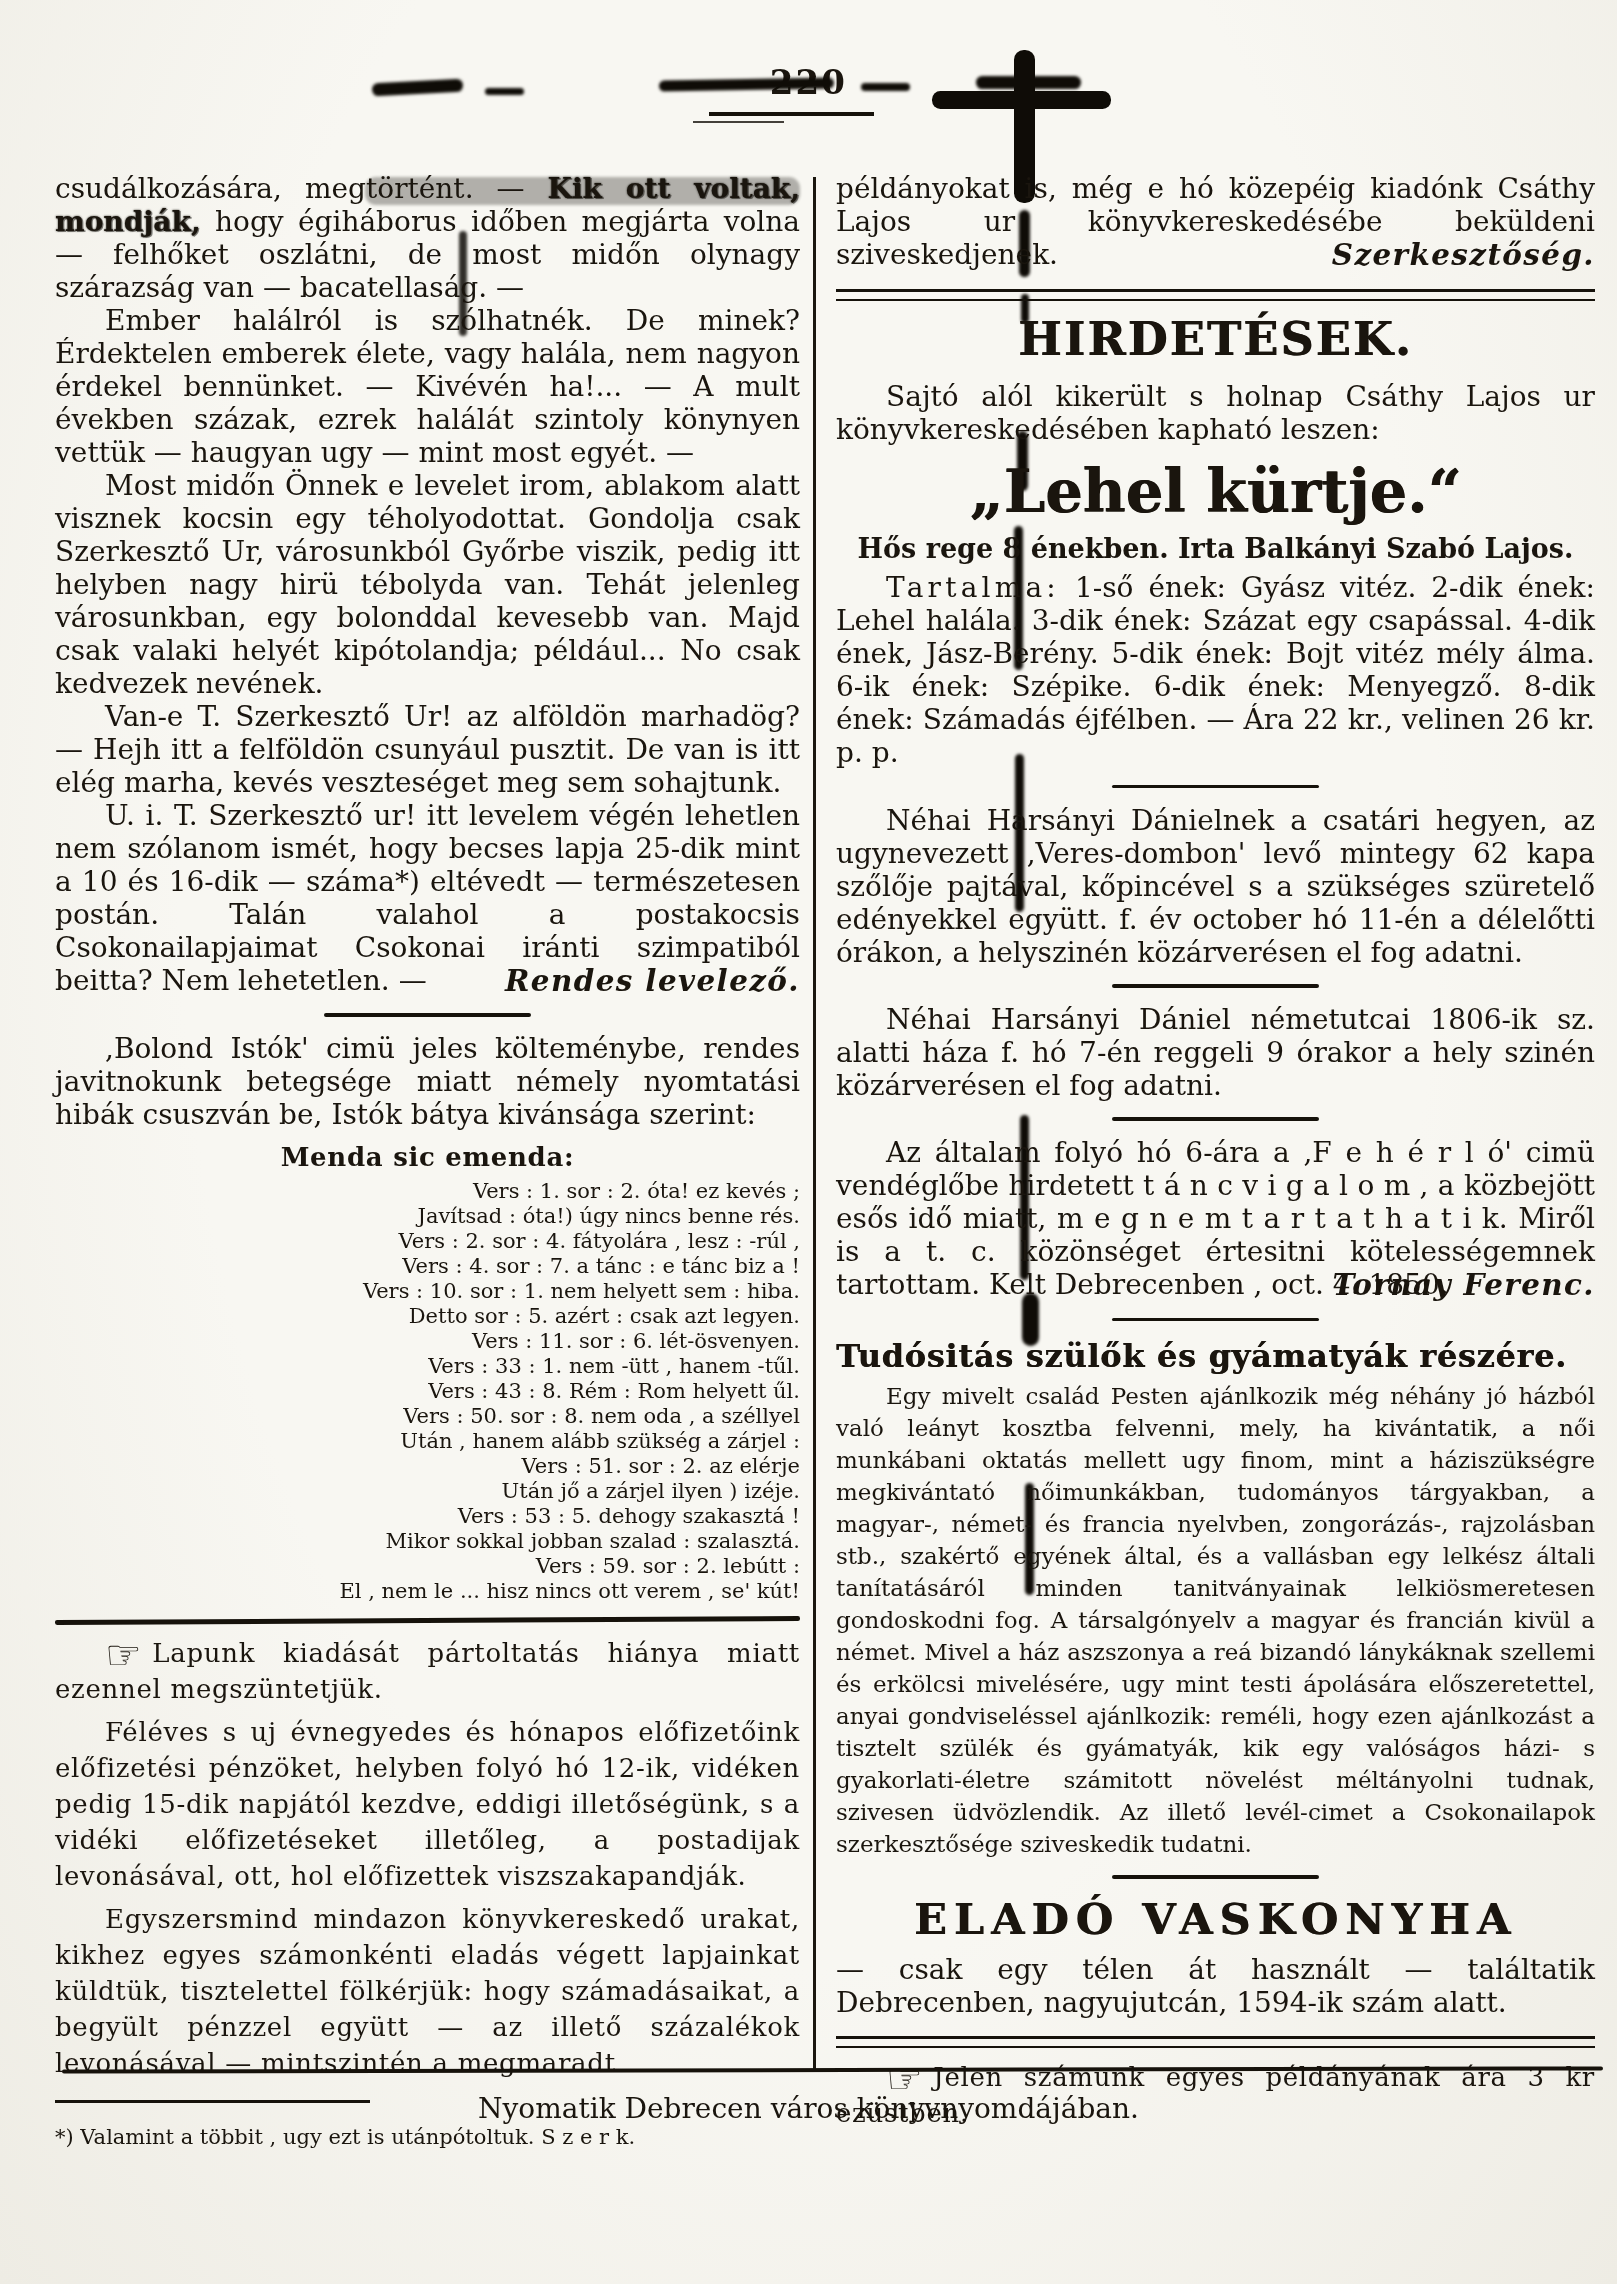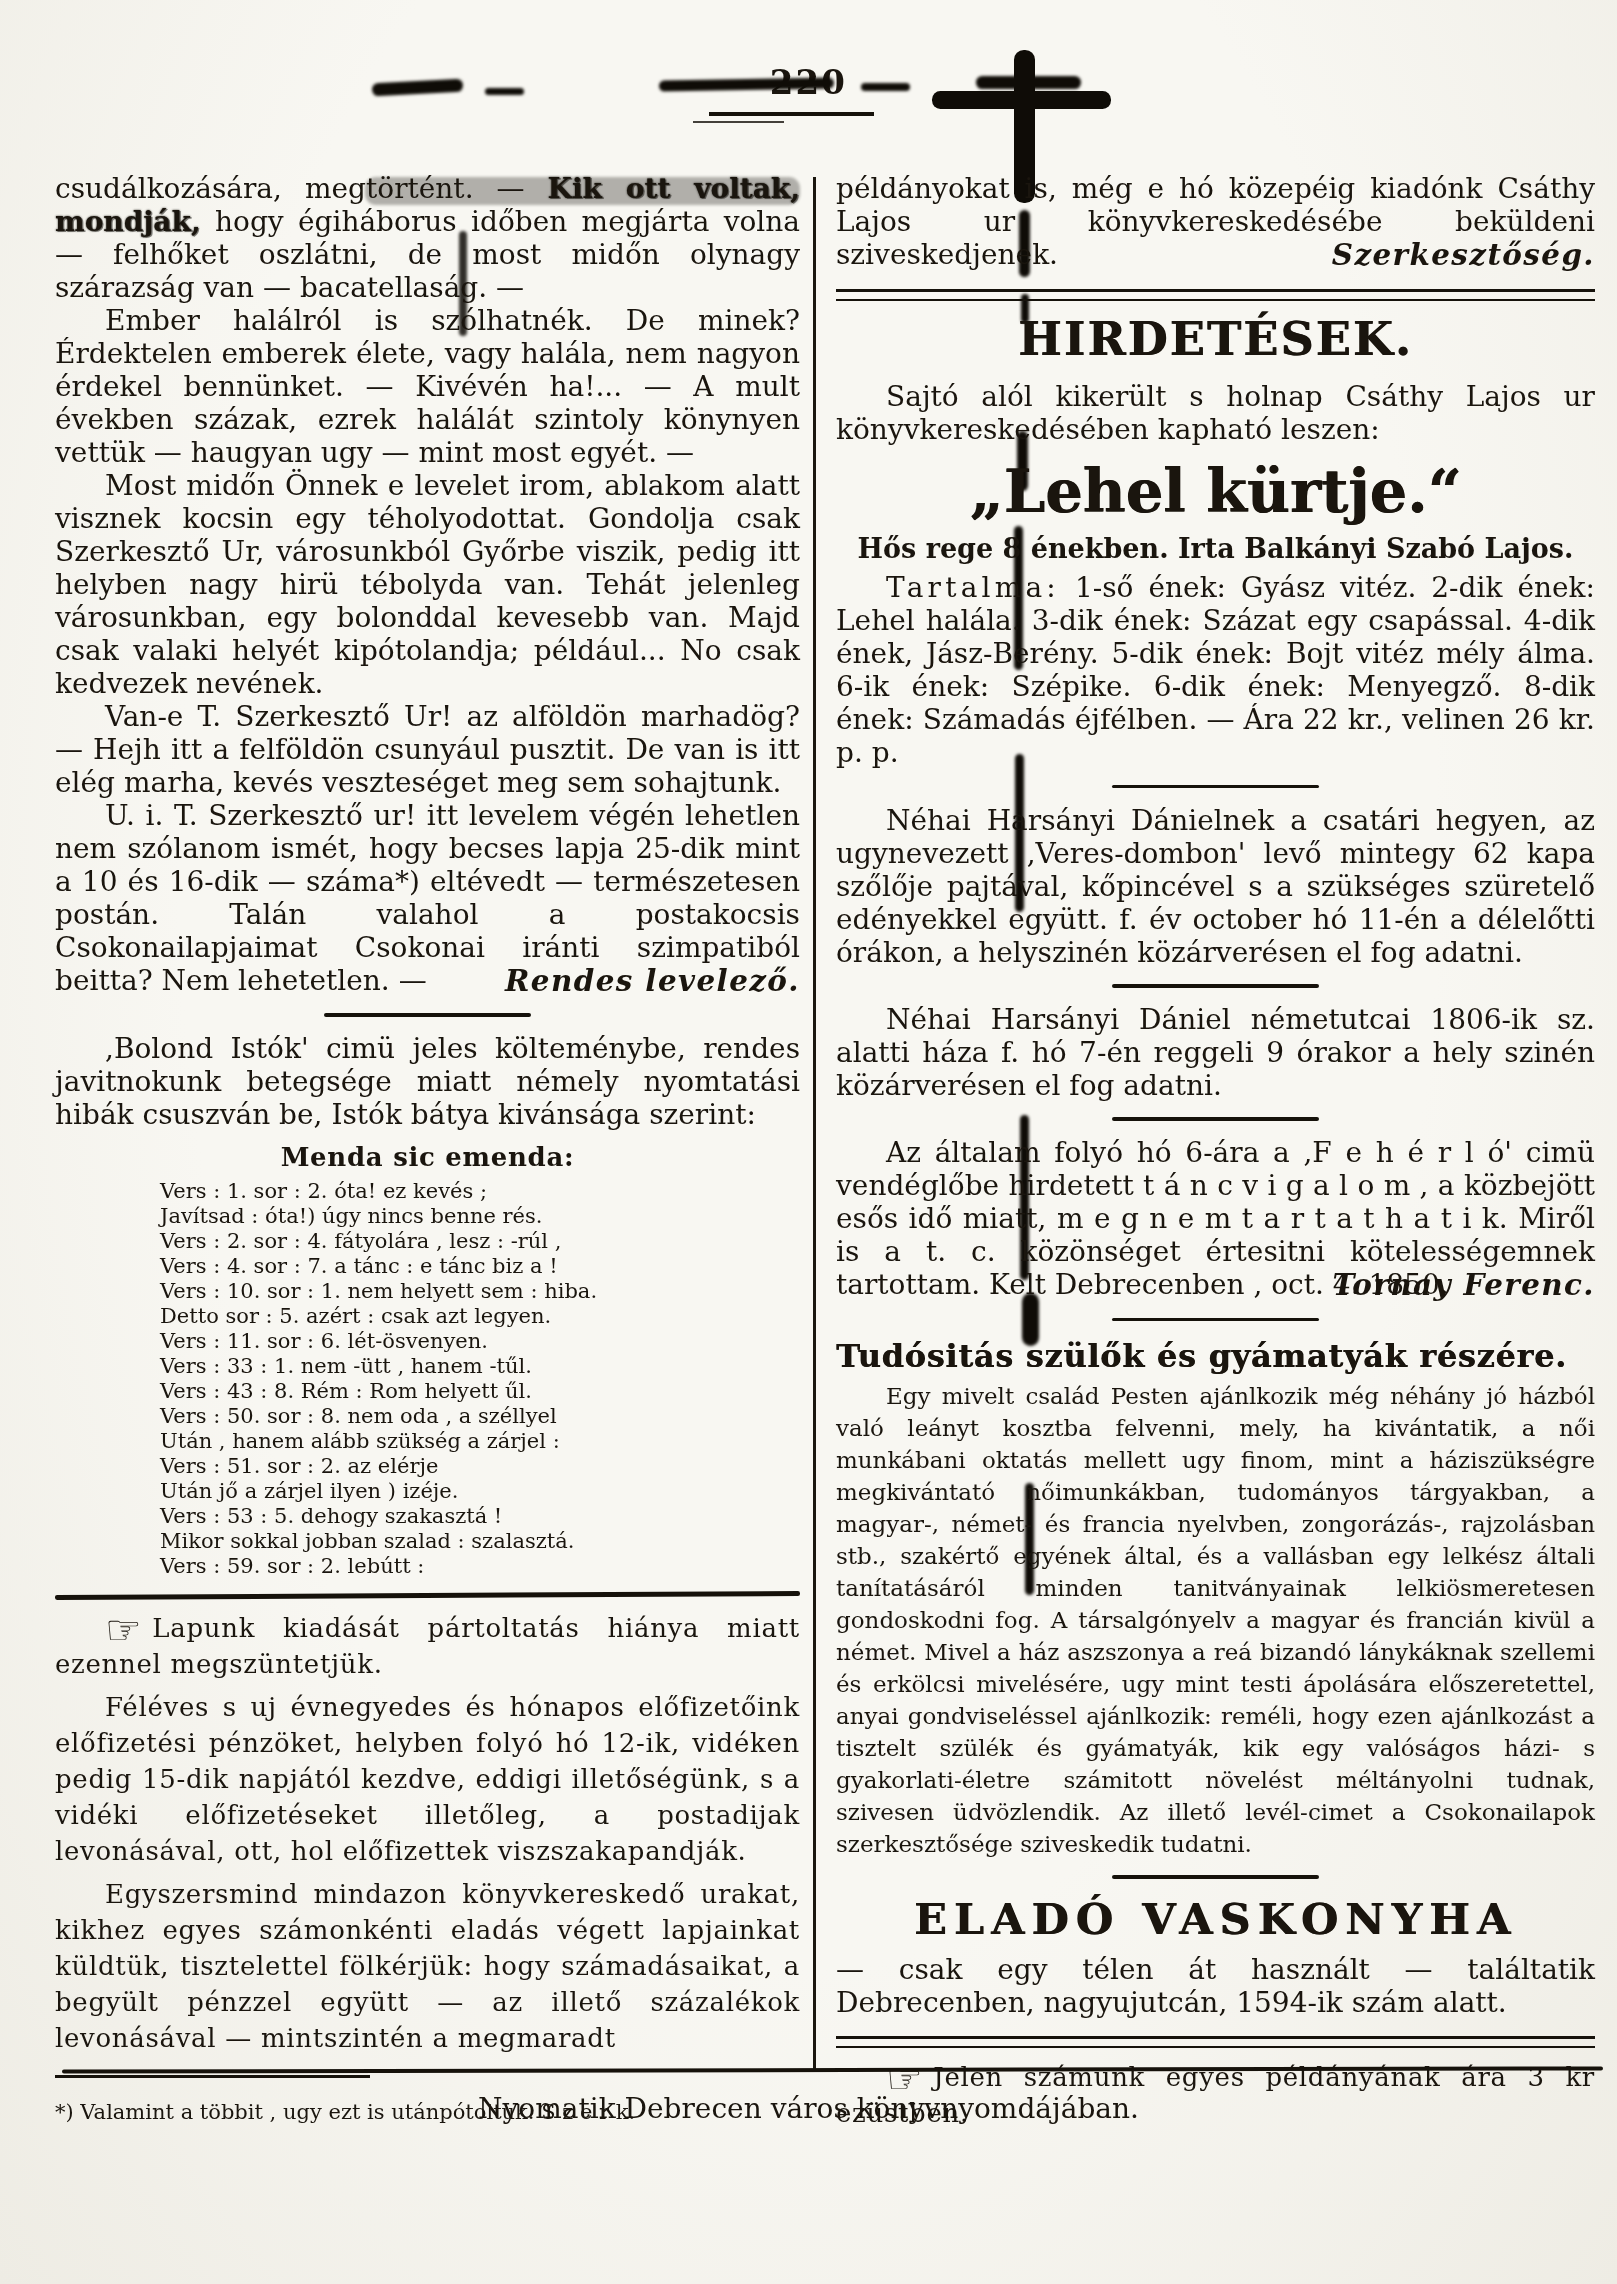--- a/index.html
+++ b/index.html
@@ -27,21 +27,21 @@
   .divider.heavy{width:100%;height:4.9px;margin:14px 0 11.2px;transform:rotate(-0.3deg);}
   .double-rule{height:7px;border-top:3.5px solid #16120b;border-bottom:2.1px solid #16120b;margin:17px 0 11.2px;}
   .fn-rule{width:315px;height:2.8px;background:#16120b;margin:19.6px 0 11.2px;}
 
   .ads-title{font-size:46px;font-weight:bold;text-align:center;margin:5.6px 0 14px;letter-spacing:2.1px;text-shadow:0.7px 0 0 #1a150e;}
   .book-title{font-size:59px;font-weight:bold;text-align:center;margin:11.2px 0 7px;text-shadow:0.7px 0 0 #1a150e;}
   .book-sub{font-size:27px;font-weight:bold;text-align:center;margin:0 0 7px;}
   .notice-title{font-size:32px;font-weight:bold;margin:0 0 5.6px;letter-spacing:0.7px;text-shadow:0.4px 0 0 #1a150e;}
   .sale-title{font-size:43px;font-weight:bold;text-align:center;letter-spacing:7px;margin:9.8px 0 8.4px;text-shadow:0.7px 0 0 #1a150e;}
   .menda-title{font-size:26px;font-weight:bold;text-align:center;margin:11.2px 0 7px;letter-spacing:0.7px;}
-  .menda{font-size:21px;line-height:25px;margin:0 0 3px 105px;}
+  .menda{font-size:21px;line-height:25px;margin:0 0 3px 105px;text-align:right;}
   .menda div{white-space:nowrap;}
   .spaced{letter-spacing:4.2px;}
 
   .overprint{font-weight:bold;text-shadow:0 0 2.1px rgba(12,9,4,.85),1.4px 0.7px 0 rgba(12,9,4,.45);}
 
   .manicule{font-size:41px;line-height:0;vertical-align:-7px;margin-right:9.8px;font-style:normal;}
 
   .page-number{position:absolute;top:62px;left:0;width:100%;text-align:center;font-size:34px;font-weight:bold;letter-spacing:2.1px;}
   .pn-rule{position:absolute;top:112px;left:709px;width:165px;height:3.5px;background:#16120b;}
   .pn-rule2{position:absolute;top:121px;left:693px;width:91px;height:2.1px;background:#16120b;opacity:.8;}
@@ -103,20 +103,21 @@
       <div>Vers : 11. sor : 6. lét-ösvenyen.</div>
       <div>Vers : 33 : 1. nem -ütt , hanem -tűl.</div>
       <div>Vers : 43 : 8. Rém : Rom helyett űl.</div>
       <div>Vers : 50. sor : 8. nem oda , a széllyel</div>
       <div>Után , hanem alább szükség a zárjel :</div>
       <div>Vers : 51. sor : 2. az elérje</div>
       <div>Után jő a zárjel ilyen ) izéje.</div>
       <div>Vers : 53 : 5. dehogy szakasztá !</div>
       <div>Mikor sokkal jobban szalad : szalasztá.</div>
       <div>Vers : 59. sor : 2. lebútt :</div>
+      <div>El , nem le ... hisz nincs ott verem , se' kút!</div>
     </div>
     <div class="divider heavy"></div>
     <p class="body announce"><span class="manicule">☞</span><span>Lapunk kiadását pártoltatás hiánya miatt ezennel megszüntetjük.</span></p>
     <p class="body announce">Féléves s uj évnegyedes és hónapos előfizetőink előfizetési pénzöket, helyben folyó hó 12-ik, vidéken pedig 15-dik napjától kezdve, eddigi illetőségünk, s a vidéki előfizetéseket illetőleg, a postadijak levonásával, ott, hol előfizettek viszszakapandják.</p>
     <p class="body announce">Egyszersmind mindazon könyvkereskedő urakat, kikhez egyes számonkénti eladás végett lapjainkat küldtük, tisztelettel fölkérjük: hogy számadásaikat, a begyült pénzzel együtt — az illető százalékok levonásával — mintszintén a megmaradt</p>
     <div class="fn-rule"></div>
     <p class="footnote">*) Valamint a többit , ugy ezt is utánpótoltuk. S z e r k.</p>
   </div>
 
   <div class="col" id="col-right">

